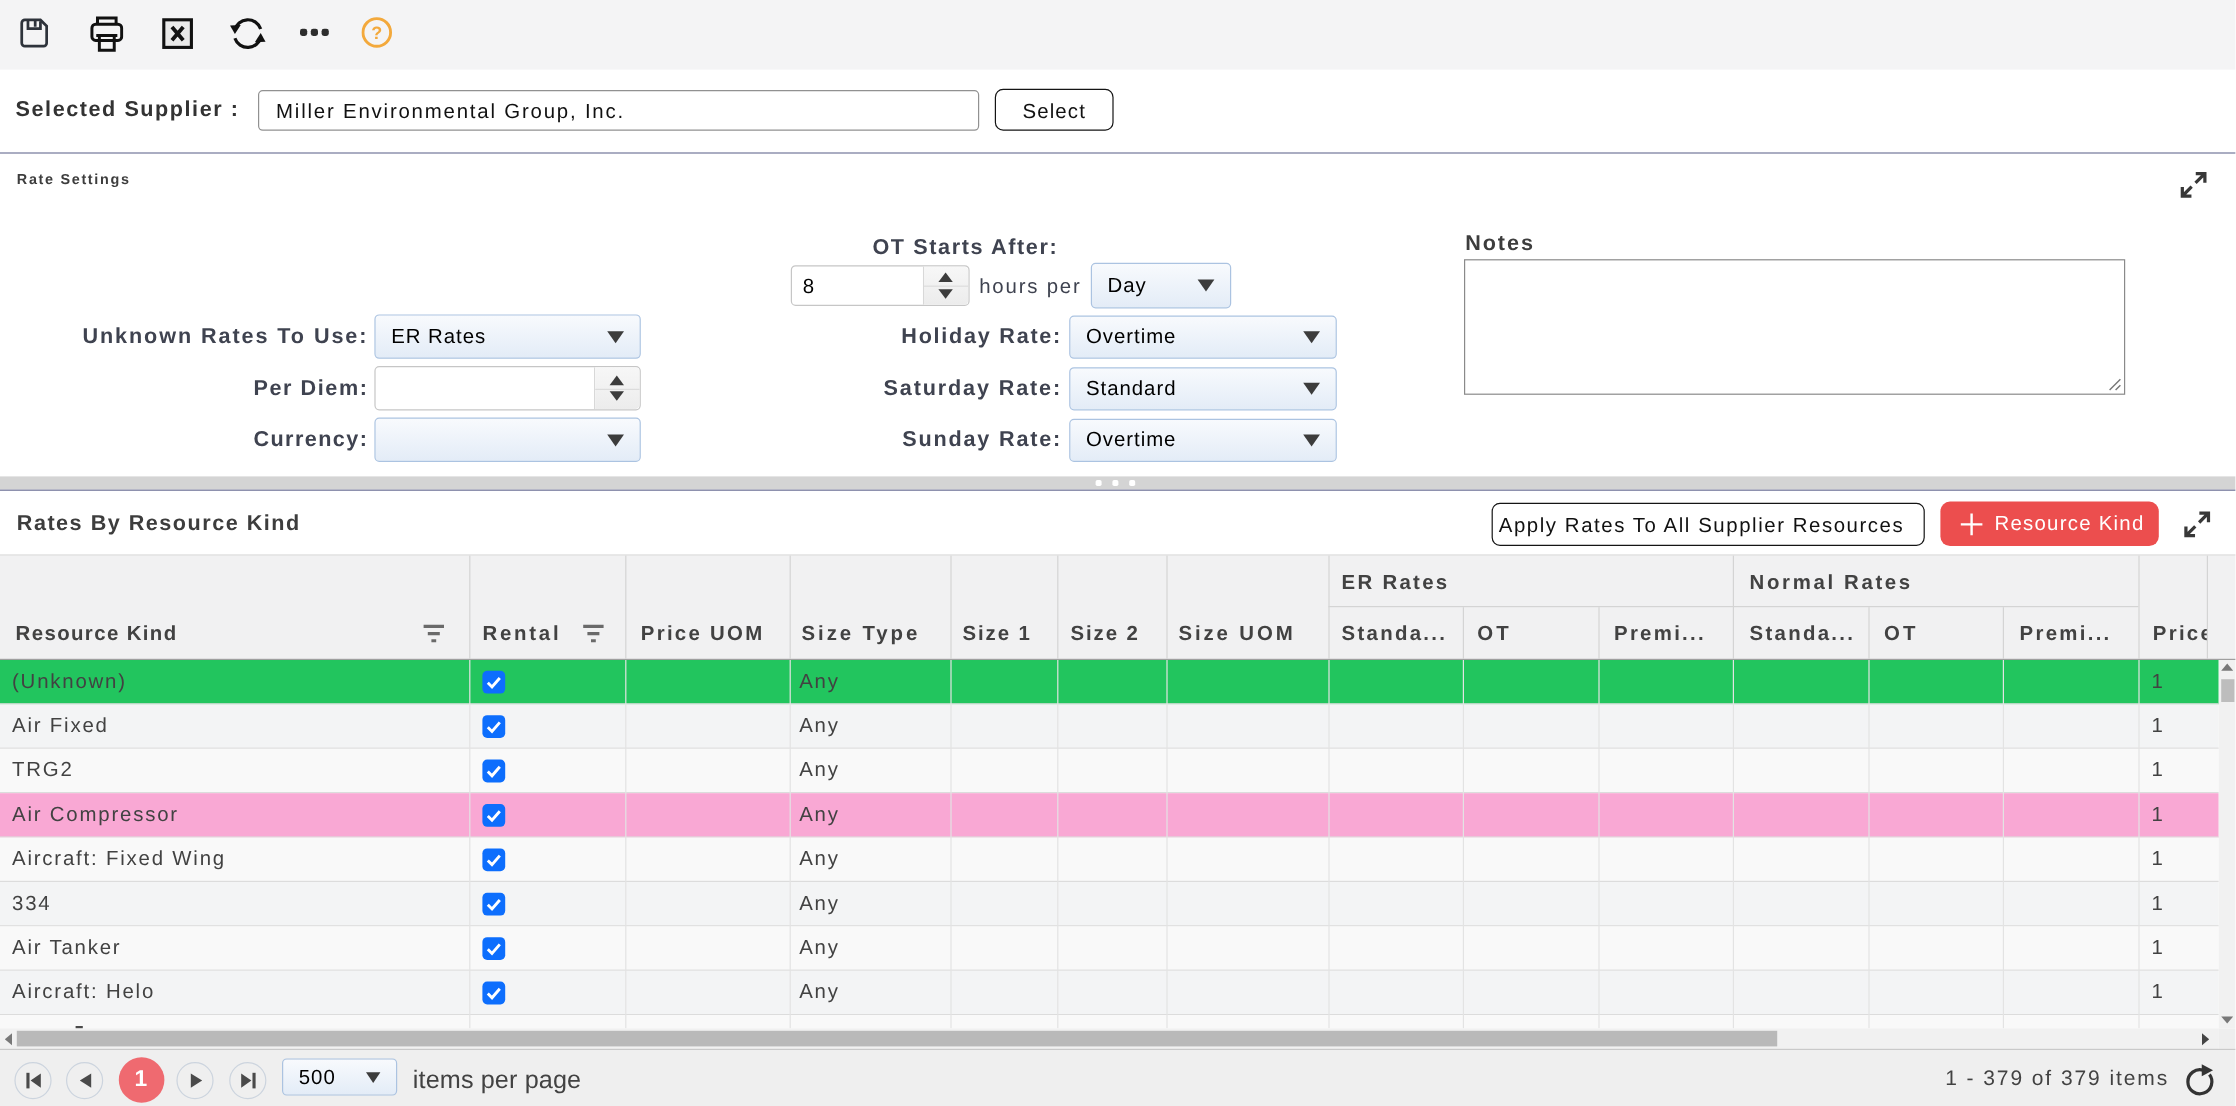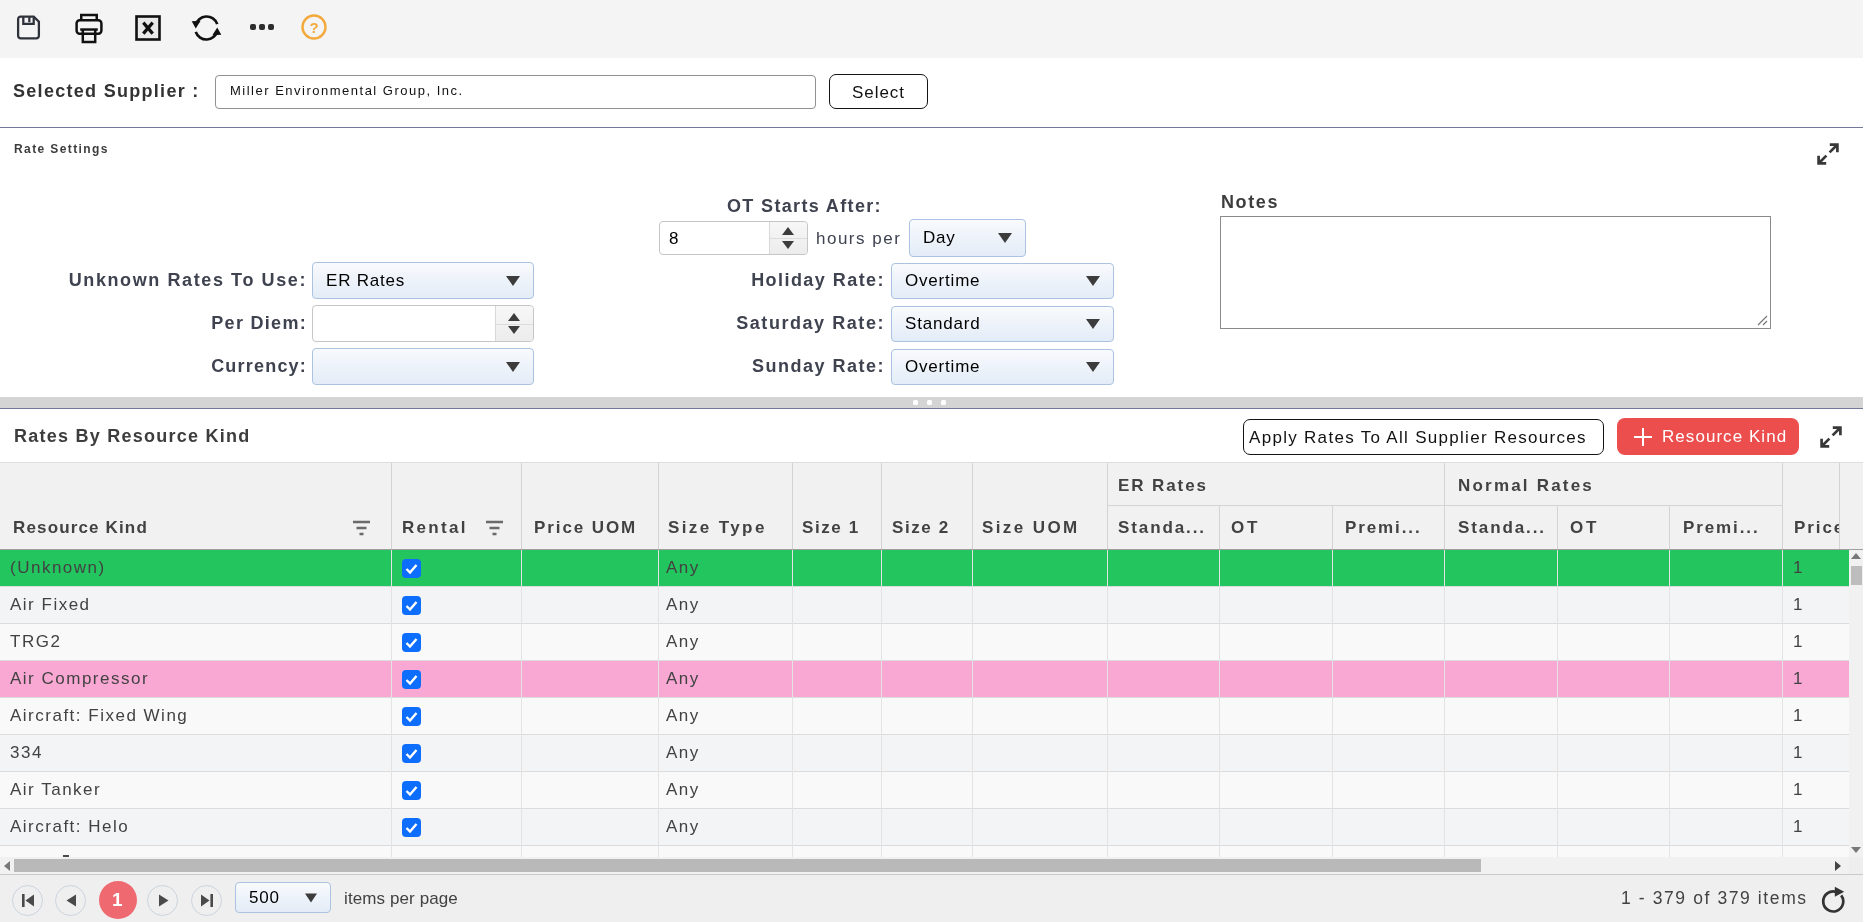--- a/index.html
+++ b/index.html
@@ -53,21 +53,21 @@
 <div class="abs" style="left:259px;top:24px;width:6px;height:6px;border-radius:2px;background:#2d2d2d"></div>
 <div class="abs" style="left:268px;top:24px;width:6px;height:6px;border-radius:2px;background:#2d2d2d"></div>
 
 <svg class="abs" style="left:301px;top:14px" width="26" height="26" viewBox="0 0 26 26">
  <circle cx="13" cy="13" r="11.5" fill="none" stroke="#f3a93c" stroke-width="2.4"></circle>
  <text x="13" y="18.5" font-size="15" font-weight="bold" text-anchor="middle" fill="#f3a93c" font-family="Liberation Sans">?</text>
 </svg>
 
 <div class="abs b" style="left:13px;top:81px;font-size:18px;color:#333;letter-spacing:1.29px">Selected Supplier :</div>
 <div class="abs" style="left:215px;top:75px;width:601px;height:34px;background:#fff;border:1px solid #919191;border-radius:4px"></div>
-<div class="abs" style="left:230px;top:83px;font-size:13px;color:#111;letter-spacing:1.5px">Miller Environmental Group, Inc.</div>
+<div class="abs" style="left:230px;top:83px;font-size:17px;color:#111;letter-spacing:1.5px">Miller Environmental Group, Inc.</div>
 <div class="abs" style="left:829px;top:74px;width:99px;height:35px;background:#fff;border:1.5px solid #141414;border-radius:7px"></div>
 <div class="abs" style="left:852px;top:83px;font-size:17px;color:#111;letter-spacing:.95px">Select</div>
 <div class="abs" style="left:0;top:127px;width:1863px;height:1px;background:#73779b"></div>
 
 <div class="abs b" style="left:14px;top:142px;font-size:12px;color:#3d3d3d;letter-spacing:1.4px">Rate Settings</div>
 <svg class="abs" style="left:1816px;top:142px" width="24" height="24" viewBox="0 0 24 24">
  <path d="M13.6 10.4 L20.5 3.5 M13.8 2.6 h7.6 v7.6 M10.4 13.6 L3.5 20.5 M2.6 13.8 v7.6 h7.6" fill="none" stroke="#383838" stroke-width="2.7"></path>
 </svg>
 
 <div class="lbl" style="right:1556px;top:270px;letter-spacing:1.6px">Unknown Rates To Use:</div>
@@ -314,18 +314,18 @@
 </svg>
 <div class="pcirc" style="left:191px"></div>
 <svg class="abs" style="left:200px;top:893px" width="14" height="15" viewBox="0 0 14 15">
  <path d="M1 1.5 v12 L9.5 7.5 Z" fill="#4a4a4a"></path>
     <rect x="10.4" y="1" width="2.6" height="13" fill="#4a4a4a"></rect>
 </svg>
 <div class="ddl" style="left:235px;top:882px;width:96px;height:31px">
     <span class="t">500</span>
     <span class="a" style="border-left-width:6px;border-right-width:6px;border-top-width:9px"></span>
   </div>
-<div class="abs" style="left:344px;top:889px;font-size:17px;color:#424242;letter-spacing:.1px">items per page</div>
+<div class="abs" style="left:344px;top:889px;font-size:21px;color:#424242;letter-spacing:.1px">items per page</div>
 <div class="abs" style="left:1621px;top:888px;font-size:17.5px;color:#424242;letter-spacing:1.6px">1 - 379 of 379 items</div>
 <svg class="abs" style="left:1818px;top:886px" width="28" height="28" viewBox="0 0 28 28">
  <path d="M18.2 5.9 A 10 10 0 1 0 23.2 9.4" fill="none" stroke="#333" stroke-width="2.7"></path>
  <path d="M16.8 0.8 L16.8 10.8 L26.2 5.8 Z" fill="#333"></path>
 </svg>
 
 </body></html>

